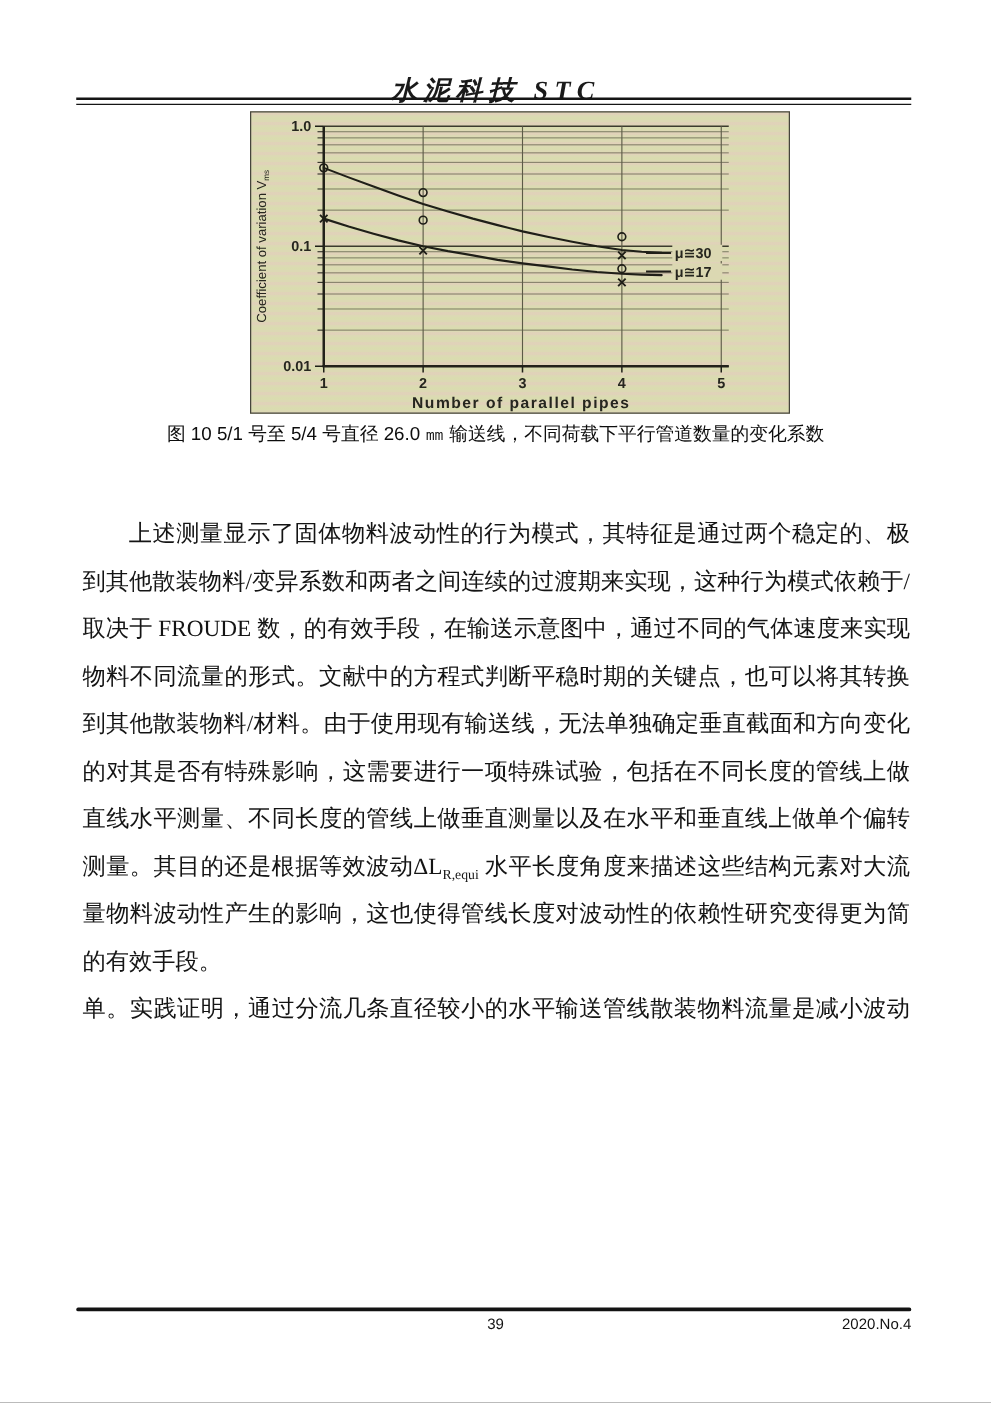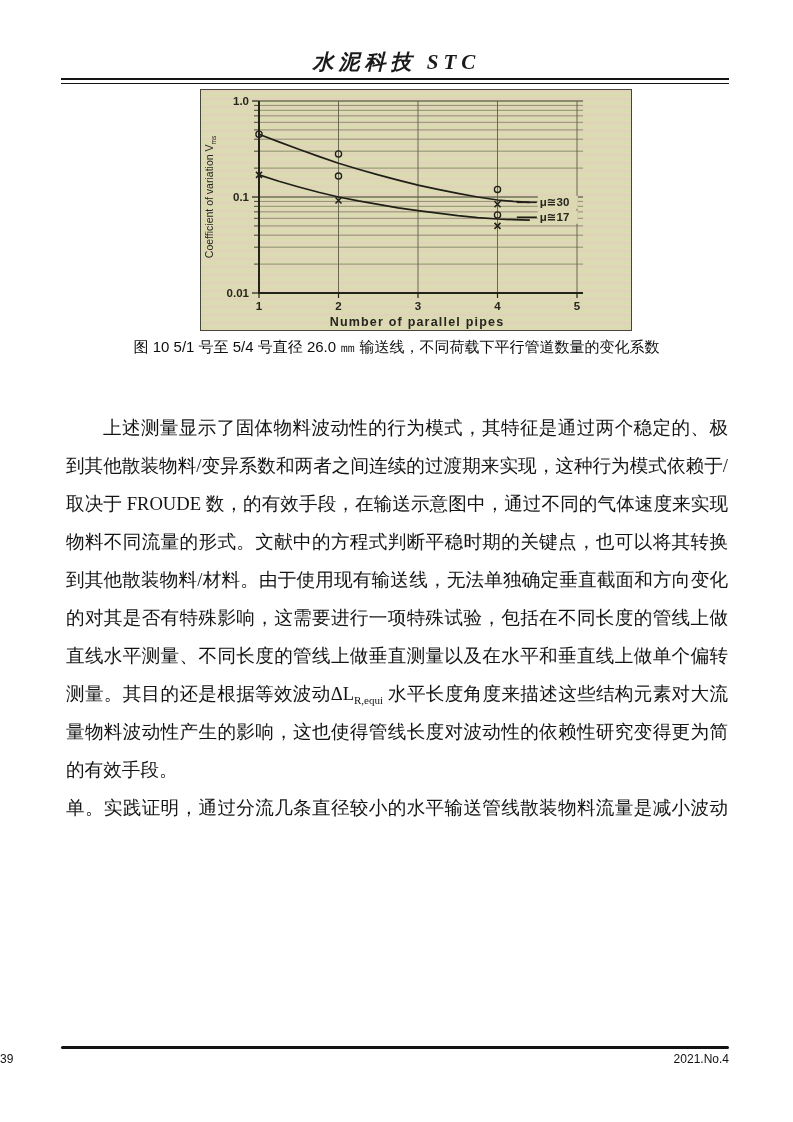--- a/index.html
+++ b/index.html
@@ -2,21 +2,21 @@
 <html><head>
 <meta charset="utf-8">
 <style>
   html,body{margin:0;padding:0;background:#888;}
   .page{
     position:relative;width:793px;height:1122px;background:#ffffff;
     margin:0 auto;overflow:hidden;
     font-family:"Liberation Serif","DejaVu Serif",serif;color:#111;
   }
   .header-title{
-    position:absolute;top:48px;left:0;right:0;text-align:center;
+    position:absolute;top:58px;left:0;right:0;text-align:center;
     font-size:21px;letter-spacing:5px;font-style:italic;font-weight:600;color:#1a1a1a;
   }
   .header-rule{
     position:absolute;top:78px;left:61px;width:668px;height:3px;
     border-top:2px solid #151515;border-bottom:1px solid #151515;
   }
   .figure{
     position:absolute;top:89px;left:200px;width:432px;height:242px;
     border:1px solid #46453c;box-sizing:border-box;overflow:hidden;
     background:
@@ -49,21 +49,21 @@
     white-space:nowrap;
   }
   .bline.first{text-indent:37px;}
   .bline.last{text-align-last:left;}
   .bline sub{font-size:11px;vertical-align:-4px;letter-spacing:0;}
   .footer-rule{
     position:absolute;top:1046px;left:61px;width:668px;height:2.5px;
     background:#131313;border-radius:2px;
   }
   .footer-page{
-    position:absolute;top:1052px;left:0;right:0;
+    position:absolute;top:1052px;left:0;right:0;text-align:center;
     font-family:"Liberation Sans","DejaVu Sans",sans-serif;font-size:12px;color:#111;
   }
   .footer-issue{
     position:absolute;top:1052px;right:64px;
     font-family:"Liberation Sans","DejaVu Sans",sans-serif;font-size:12px;color:#111;
   }
 </style>
 </head>
 <body>
 
@@ -167,15 +167,15 @@
     <div class="bline">的对其是否有特殊影响，这需要进行一项特殊试验，包括在不同长度的管线上做</div>
     <div class="bline">直线水平测量、不同长度的管线上做垂直测量以及在水平和垂直线上做单个偏转</div>
     <div class="bline"><span>测量。其目的还是根据等效波动ΔL</span><sub>R,equi</sub><span> 水平长度角度来描述这些结构元素对大流</span></div>
     <div class="bline">量物料波动性产生的影响，这也使得管线长度对波动性的依赖性研究变得更为简</div>
     <div class="bline last">的有效手段。</div>
     <div class="bline">单。实践证明，通过分流几条直径较小的水平输送管线散装物料流量是减小波动</div>
   </div>
 
   <div class="footer-rule"></div>
   <div class="footer-page">39</div>
-  <div class="footer-issue">2021.No.4</div>
+  <div class="footer-issue">2020.No.4</div>
 
 </div>
 
 </body></html>

